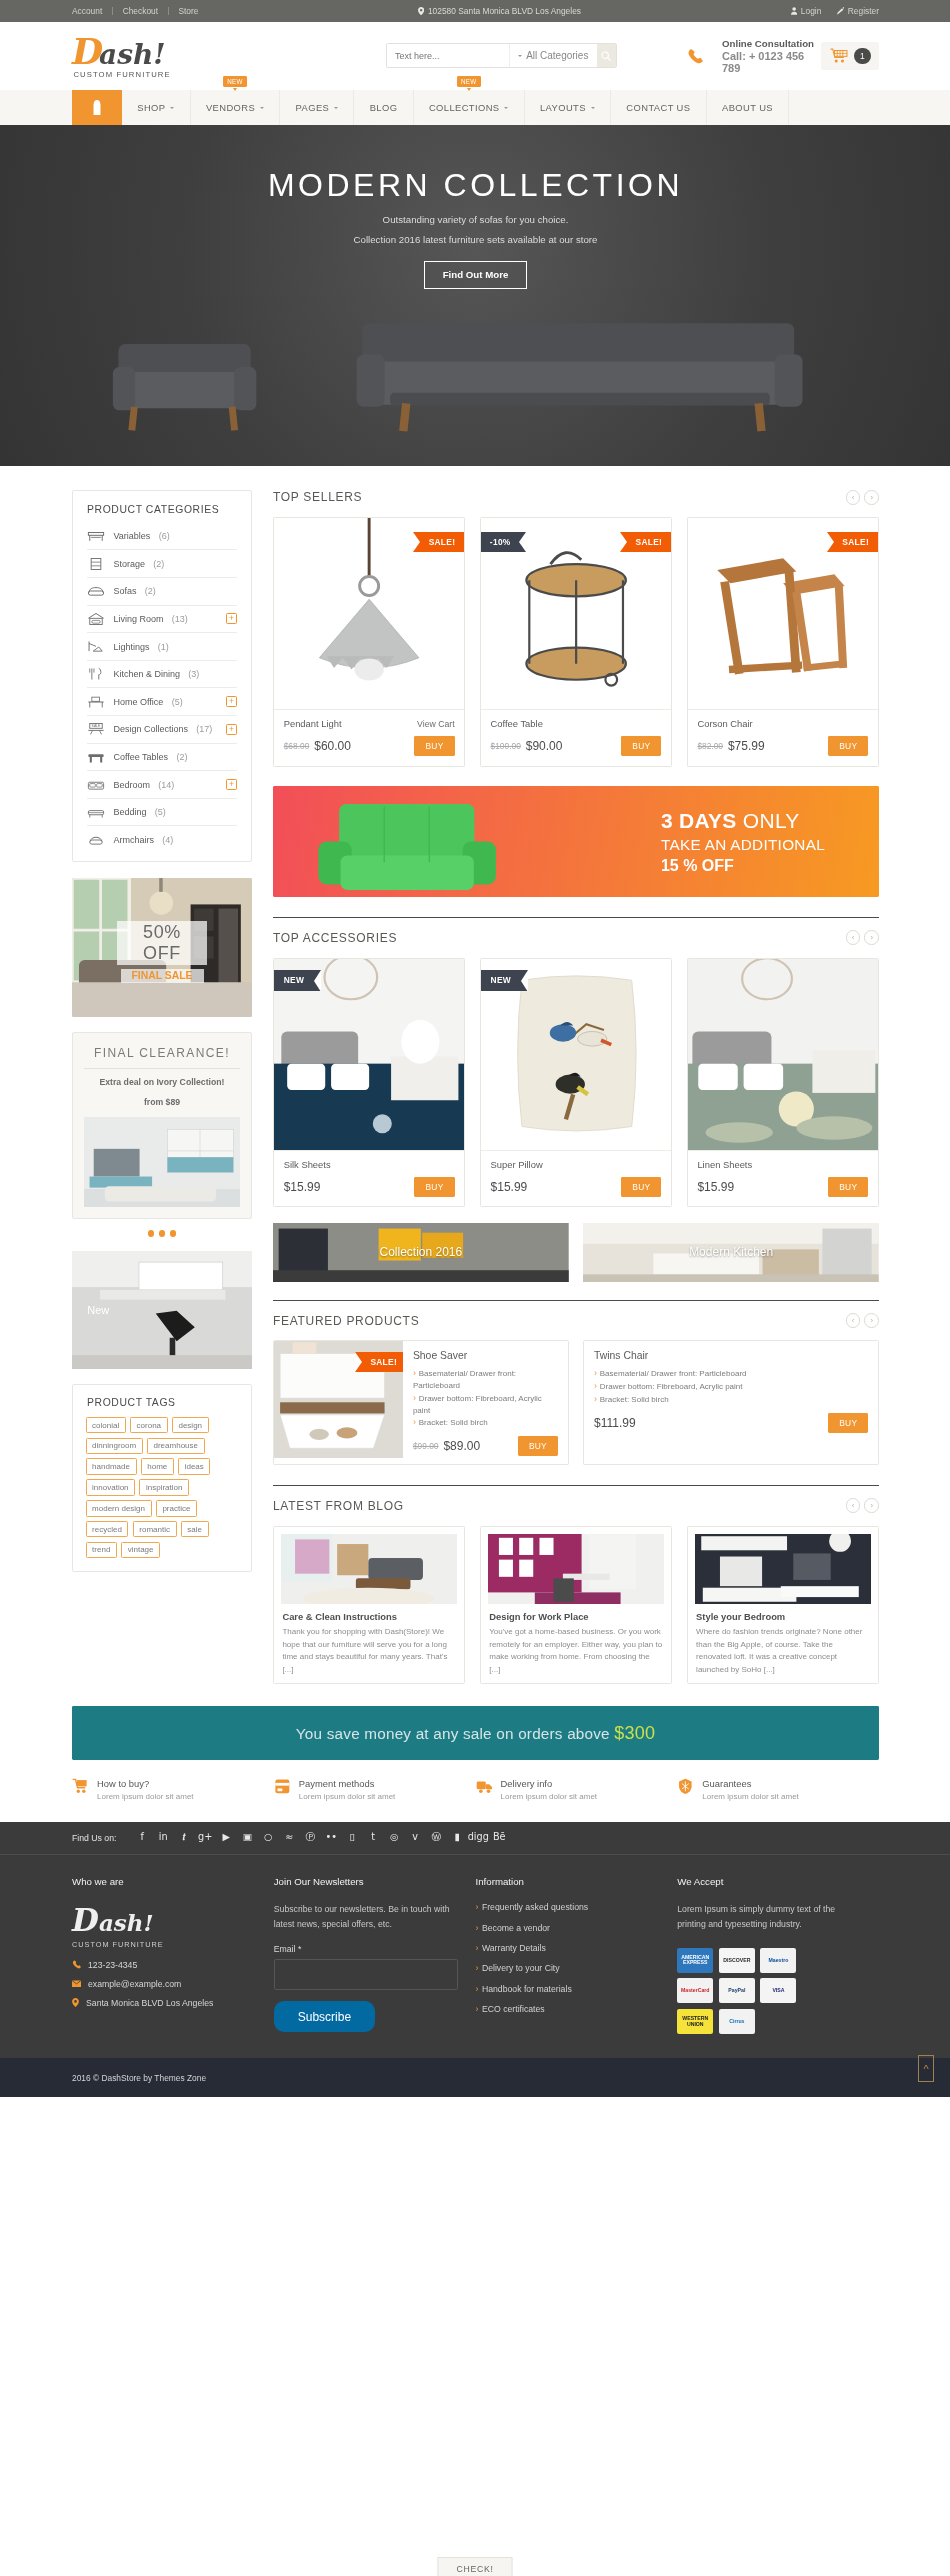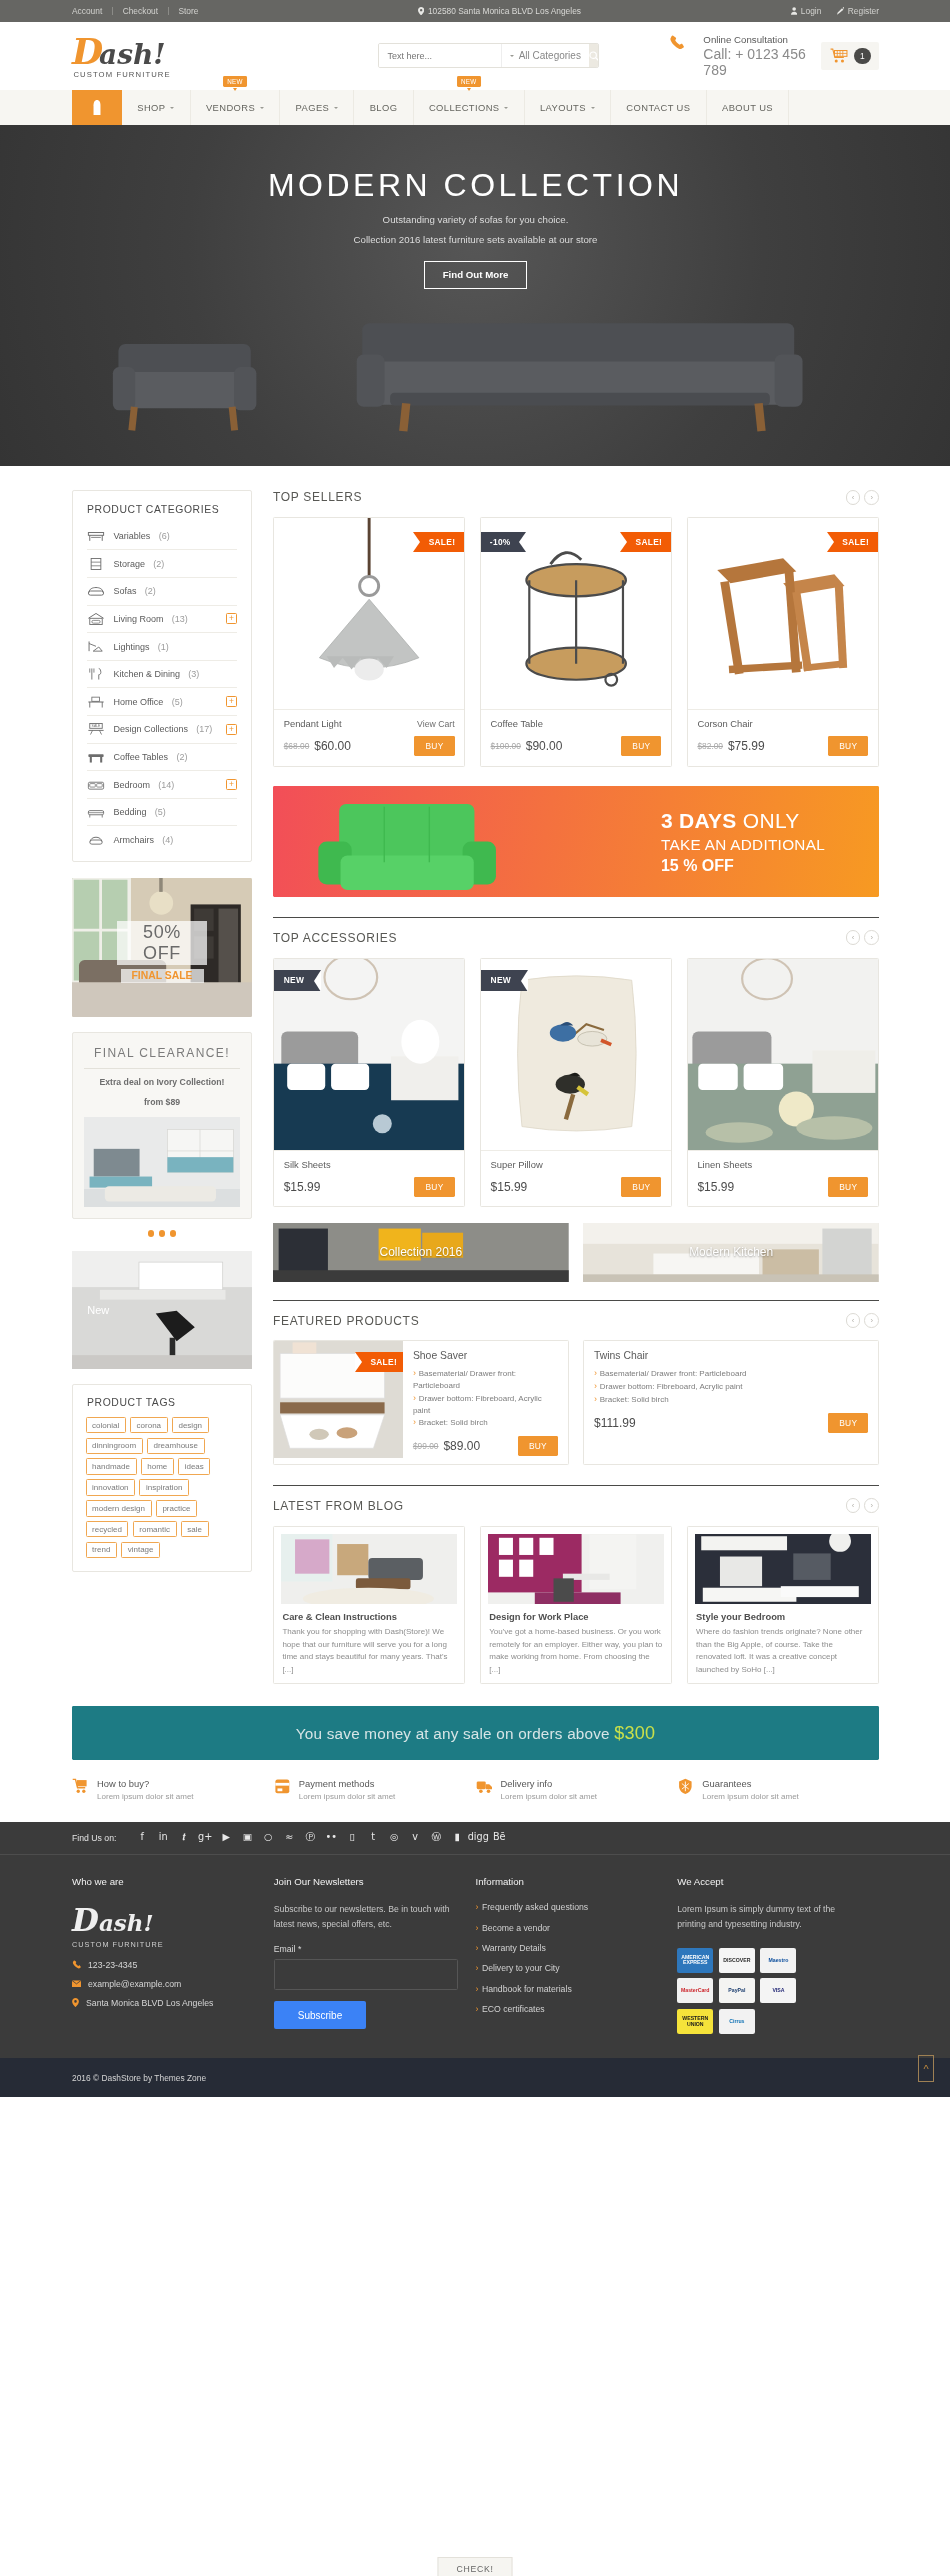--- a/index.html
+++ b/index.html
@@ -31,23 +31,23 @@
   .logo-main { display: flex; align-items: flex-end; line-height: 1; }
   .logo-main .dd { font-size: 36px; color: #f0952f; font-family: "DejaVu Serif", serif; font-style: italic; font-weight: bold; margin-right: -4.2px; }
   .logo-main .ash { font-size: 28px; color: #4a4a4a; font-family: "DejaVu Serif", serif; font-style: italic; font-weight: bold; }
   .logo-sub { font-size: 7.7px; letter-spacing: 1.1px; color: #555; margin-top: 1.4px; margin-left: 1.4px; }
 
   .search-wrap { display: flex; align-items: center; border: 0.7px solid #e3e1da; border-radius: 2.1px; overflow: hidden; height: 25px; margin-left: 146px; }
   .search-input { border: none; outline: none; width: 122px; padding: 0 8.4px; font-size: 9px; color: #999; height: 24px; font-family: "Liberation Sans", sans-serif; }
   .search-cat { border-left: 0.7px solid #eee; padding: 0 8.4px; display: flex; align-items: center; gap: 4.2px; color: #888; font-size: 10px; height: 24px; white-space: nowrap; }
   .search-btn { background: #ece9e1; width: 28px; height: 24px; display: flex; align-items: center; justify-content: center; border: none; cursor: pointer; }
 
-  .phone-block { display: flex; align-items: flex-start; gap: 19px; margin-left: 70px; }
+  .phone-block { display: flex; align-items: center; gap: 19px; margin-left: 70px; font-weight: bold; }
   .phone-txt .l1 { color: #5a5a5a; font-size: 9.7px; }
-  .phone-txt .l2 { color: #8a8a8a; font-size: 14px; margin-top: 1px; }
+  .phone-txt .l2 { color: #8a8a8a; font-size: 11px; margin-top: 1px; }
 
   .cart-block { margin-left: auto; display: flex; align-items: center; background: #f6f5f1; border-radius: 2.1px; padding: 5.6px 8.4px; gap: 6.3px; }
   .cart-count { background: #4a4a48; color: #fff; border-radius: 50%; width: 16.7px; height: 16.7px; display: flex; align-items: center; justify-content: center; font-size: 8.4px; }
 
   
   .nav { background: #f7f6f2; height: 35px; }
   .nav .wrap { display: flex; height: 35px; position: relative; }
   .nav-home { background: #f0952f; width: 50px; display: flex; align-items: center; justify-content: center; }
   .nav-item { display: flex; align-items: center; gap: 4.9px; padding: 0 15.3px; color: #65655f; font-size: 9.4px; letter-spacing: 0.4px;
               border-right: 0.7px solid #eceae3; cursor: pointer; position: relative; height: 35px; }
@@ -186,21 +186,21 @@
   .footer .wrap { display: flex; }
   .fcol { flex: 1; padding-right: 18px; }
   .fcol h5 { color: #f2f2f2; font-size: 9.7px; font-weight: normal; margin-bottom: 15.3px; }
   .flogo .dd2 { font-size: 31px; color: #efefef; font-family: "DejaVu Serif", serif; font-style: italic; font-weight: bold; }
   .flogo .ash2 { font-size: 23px; color: #efefef; font-family: "DejaVu Serif", serif; font-style: italic; font-weight: bold; }
   .flogo-sub { font-size: 7.3px; letter-spacing: 1px; color: #cfcfcf; margin: 1.4px 0 11px; }
   .fcontact { display: flex; align-items: center; gap: 7px; color: #d6d6d6; font-size: 8.7px; margin-bottom: 9px; }
   .fdesc { color: #c9c9c9; font-size: 8.7px; line-height: 1.75; }
   .flabel { color: #d8d8d8; font-size: 8.7px; margin: 11px 0 5.6px; }
   .femail { width: 100%; height: 31px; background: #3b3b3b; border: 0.7px solid #565656; border-radius: 1.4px; outline: none; color: #ddd; padding: 0 7px; }
-  .fsub { background: #3b82f6; color: #fff; border: none; padding: 8.4px 24px; font-size: 10px; margin-top: 11px; border-radius: 2px; }
+  .fsub { background: #0369a1; color: #fff; border: none; padding: 8.4px 24px; font-size: 12px; margin-top: 11px; border-radius: 10px; }
   .flink { color: #d2d2d2; font-size: 8.7px; margin-bottom: 10.4px; }
   .flink:before { content: "\203A"; color: #f0952f; margin-right: 3.5px; }
   .cards { display: flex; flex-wrap: wrap; gap: 5.6px; margin-top: 15.3px; max-width: 160px; }
   .ccard { width: 36px; height: 25px; border-radius: 2.1px; display: flex; align-items: center; justify-content: center;
            font-size: 5.2px; font-weight: bold; color: #fff; text-align: center; line-height: 1.1; overflow: hidden; }
   .copy { background: #262b36; height: 39px; display: flex; align-items: center; }
   .copy .wrap { display: flex; align-items: center; }
   .copy span { color: #d4d4d4; font-size: 8.4px; }
   .totop { position: absolute; right: 16.7px; bottom: 15.3px; width: 16.7px; height: 26.4px; border: 0.7px solid #9e8054; color: #c08a3e;
            display: flex; align-items: center; justify-content: center; font-size: 11px; }

